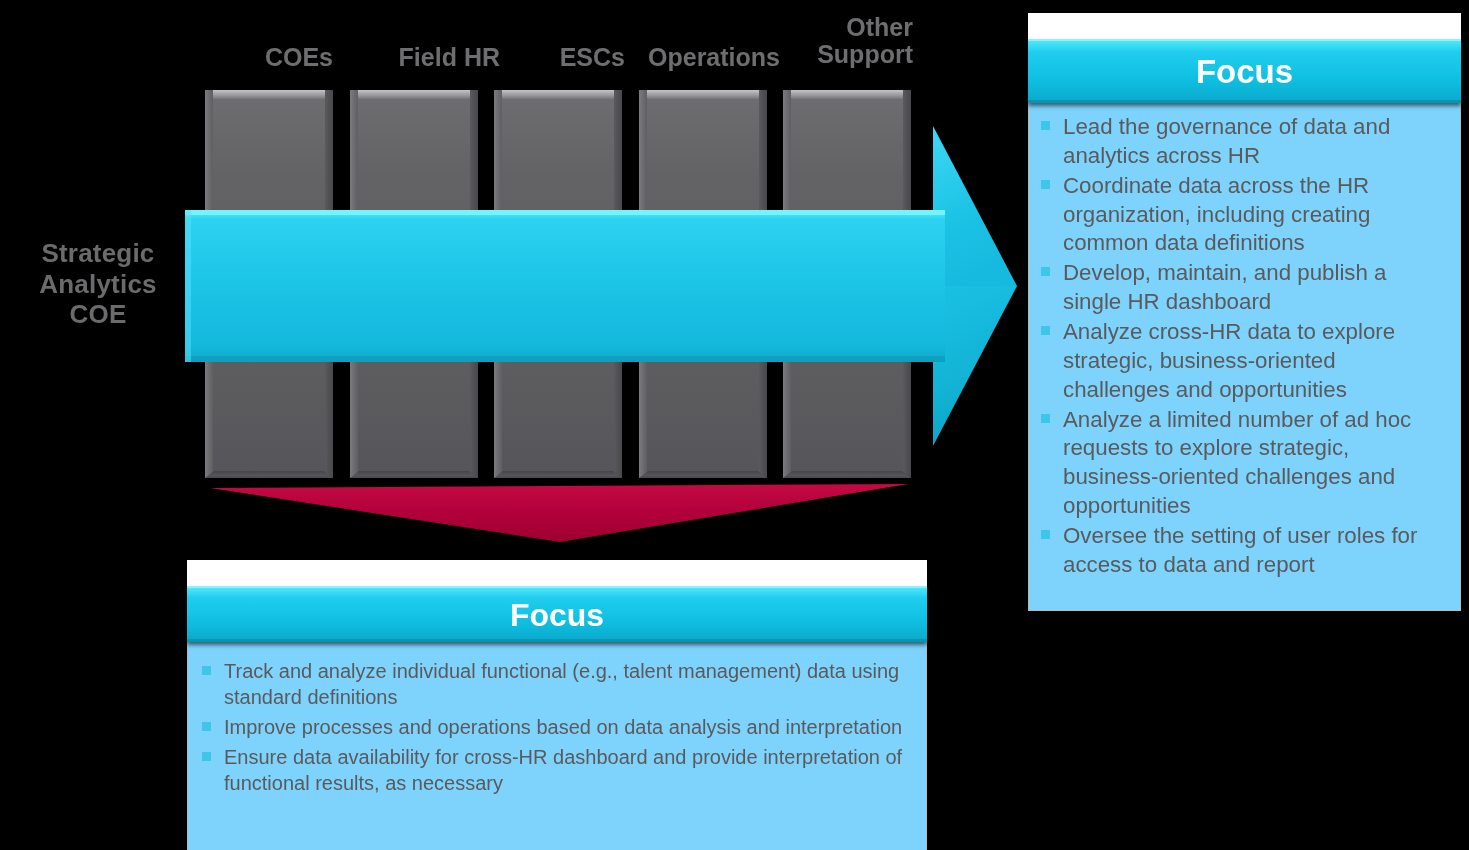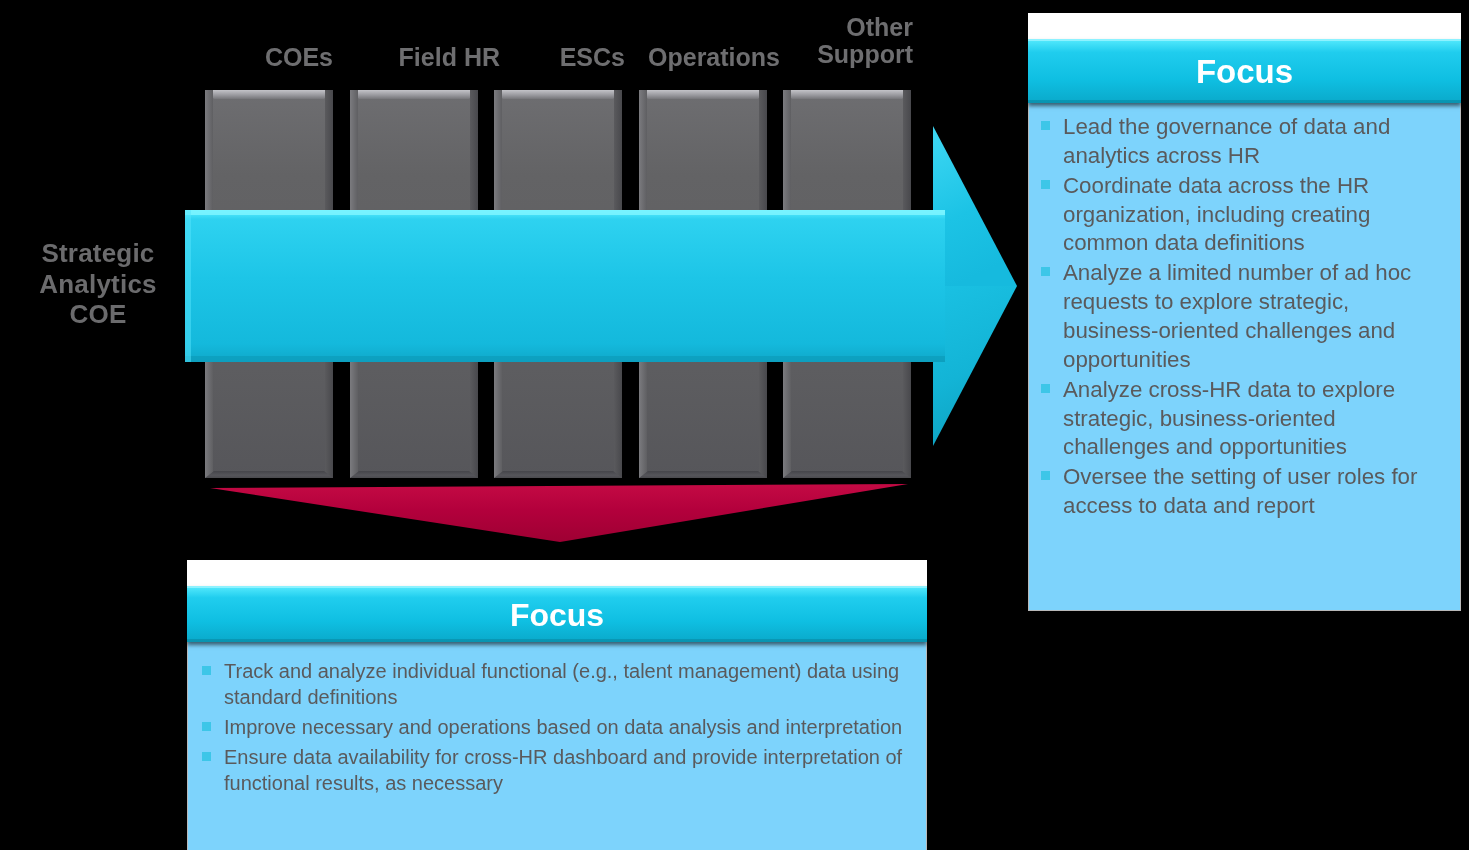--- a/index.html
+++ b/index.html
@@ -169,31 +169,32 @@
       <polygon points="0,4 698,0 350,58" fill="url(#crim)"></polygon>
     </svg>
   </div>
 
   <section class="panel" id="panel-right">
     <div class="panel-header">Focus</div>
     <div class="panel-body">
       <ul class="bullets">
         <li>Lead the governance of data and analytics across HR</li>
         <li>Coordinate data across the HR organization, including creating common data definitions</li>
+        <li>Develop, maintain, and publish a single HR dashboard</li>
+        <li>Analyze cross-HR data to explore strategic, business-oriented challenges and opportunities</li>
         <li>Analyze a limited number of ad hoc requests to explore strategic, business-oriented challenges and opportunities</li>
-        <li>Analyze cross-HR data to explore strategic, business-oriented challenges and opportunities</li>
         <li>Oversee the setting of user roles for access to data and report</li>
       </ul>
     </div>
   </section>
 
   <section class="panel" id="panel-bottom">
     <div class="panel-header">Focus</div>
     <div class="panel-body">
       <ul class="bullets">
         <li>Track and analyze individual functional (e.g., talent management) data using standard definitions</li>
-        <li>Improve necessary and operations based on data analysis and interpretation</li>
+        <li>Improve processes and operations based on data analysis and interpretation</li>
         <li>Ensure data availability for cross-HR dashboard and provide interpretation of functional results, as necessary</li>
       </ul>
     </div>
   </section>
 
 </div>
 
 </body></html>

